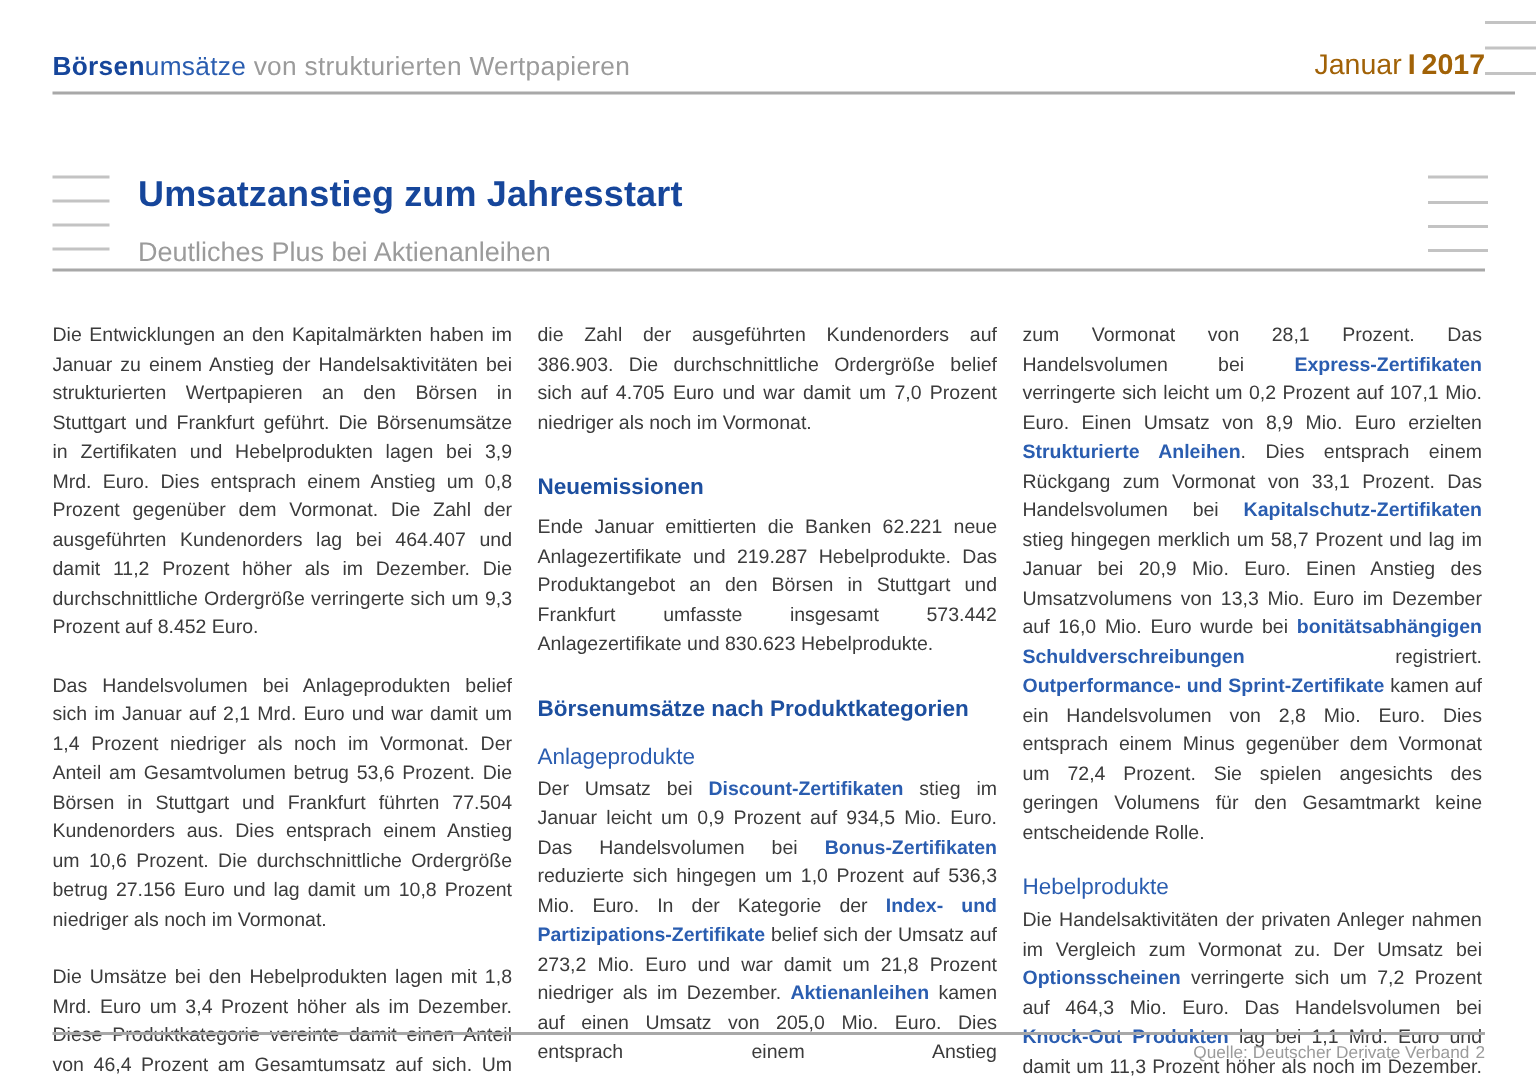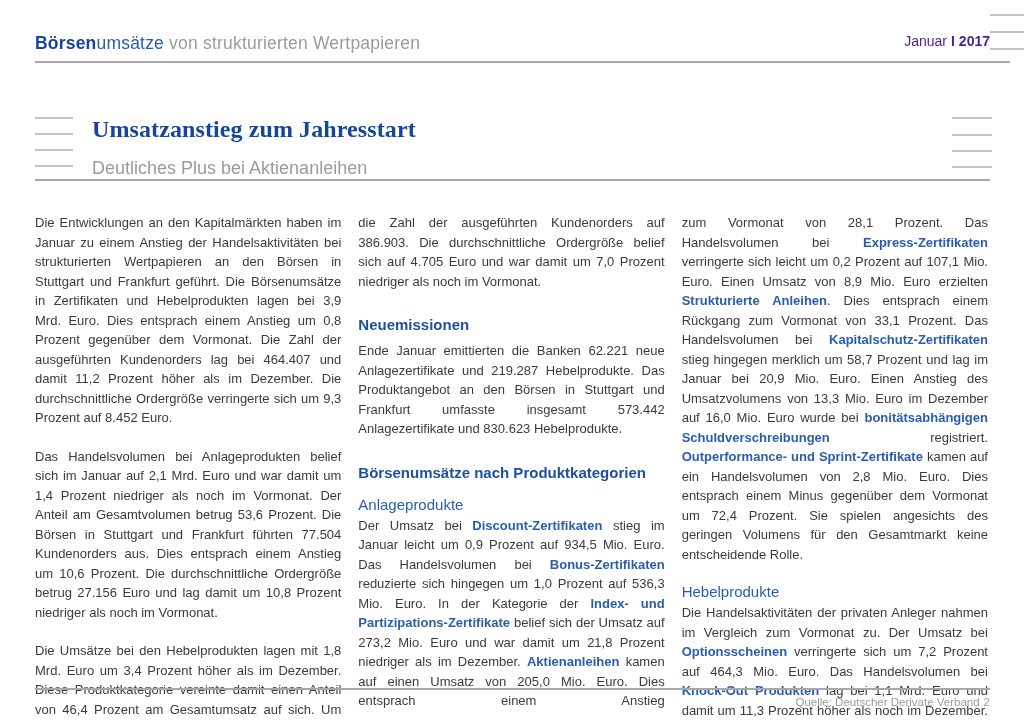--- a/index.html
+++ b/index.html
@@ -2,25 +2,25 @@
 <html lang="de"><head>
 <meta charset="utf-8">
 <style>
   html,body { margin:0; padding:0; background:#ffffff; }
   .page {
     position:relative; width:1024px; height:724px; background:#ffffff;
     font-family:"Liberation Sans", sans-serif; overflow:hidden;
   }
   
   .masthead { position:absolute; left:35px; top:33px; right:34px;
-    display:flex; justify-content:space-between; align-items:flex-start;gap:11px; }
+    display:flex; justify-content:space-between; align-items:center;gap:11px; }
   .brand { font-size:17.5px; color:#9b9b9b; letter-spacing:0.2px; }
   .brand .b-bold { color:#16469b; font-weight:bold; }
   .brand .b-reg  { color:#2a5db0; }
-  .issue { font-size:14px; color:#4c1d95; }
+  .issue { font-size:19px; color:#a16207; }
   .issue .sep { padding:0 4px; font-weight:bold; }
   .issue .yr { font-weight:bold; }
   .rule { position:absolute; background:#a8a8a8; height:2px; }
   .rule-header { left:35px; width:975px; top:61px; }
   .rule-title  { left:35px; width:955px; top:179px; }
   .rule-footer { left:35px; width:955px; top:688px; }
   
   .mark { position:absolute; height:2px; background:#c3c3c3; }
   .hm1 { left:990px; width:34px; top:14px; }
   .hm2 { left:990px; width:34px; top:31px; }
@@ -76,21 +76,21 @@
   <div class="mark hm3"></div>
   <div class="mark tl1"></div>
   <div class="mark tl2"></div>
   <div class="mark tl3"></div>
   <div class="mark tl4"></div>
   <div class="mark tr1"></div>
   <div class="mark tr2"></div>
   <div class="mark tr3"></div>
   <div class="mark tr4"></div>
 
-  <h1 class="doc-title" style="margin:0;font-family:Liberation Serif, serif;">Umsatzanstieg zum Jahresstart</h1>
+  <h1 class="doc-title" style="margin:0;">Umsatzanstieg zum Jahresstart</h1>
   <h2 class="doc-subtitle" style="margin:0; font-weight:normal;">Deutliches Plus bei Aktienanleihen</h2>
   <div class="rule rule-title"></div>
 
   <div class="columns">
     <div class="col">
         <p><span>Die Entwicklungen an den Kapitalmärkten haben im Januar zu einem Anstieg der Handelsaktivitäten bei strukturierten Wertpapieren an den Börsen in Stuttgart und Frankfurt geführt. Die Börsenumsätze in Zertifikaten und Hebelprodukten lagen bei 3,9 Mrd. Euro. Dies entsprach einem Anstieg um 0,8 Prozent gegenüber dem Vormonat. Die Zahl der ausgeführten Kundenorders lag bei 464.407 und damit 11,2 Prozent höher als im Dezember. Die durchschnittliche Ordergröße verringerte sich um 9,3 Prozent auf 8.452 Euro.</span></p>
         <p><span>Das Handelsvolumen bei Anlageprodukten belief sich im Januar auf 2,1 Mrd. Euro und war damit um 1,4 Prozent niedriger als noch im Vormonat. Der Anteil am Gesamtvolumen betrug 53,6 Prozent. Die Börsen in Stuttgart und Frankfurt führten 77.504 Kundenorders aus. Dies entsprach einem Anstieg um 10,6 Prozent. Die durchschnittliche Ordergröße betrug 27.156 Euro und lag damit um 10,8 Prozent niedriger als noch im Vormonat.</span></p>
         <p class="continues"><span>Die Umsätze bei den Hebelprodukten lagen mit 1,8 Mrd. Euro um 3,4 Prozent höher als im Dezember. Diese Produktkategorie vereinte damit einen Anteil von 46,4 Prozent am Gesamtumsatz auf sich. Um 11,3 Prozent erhöhte sich</span></p>
       </div>
     <div class="col">

